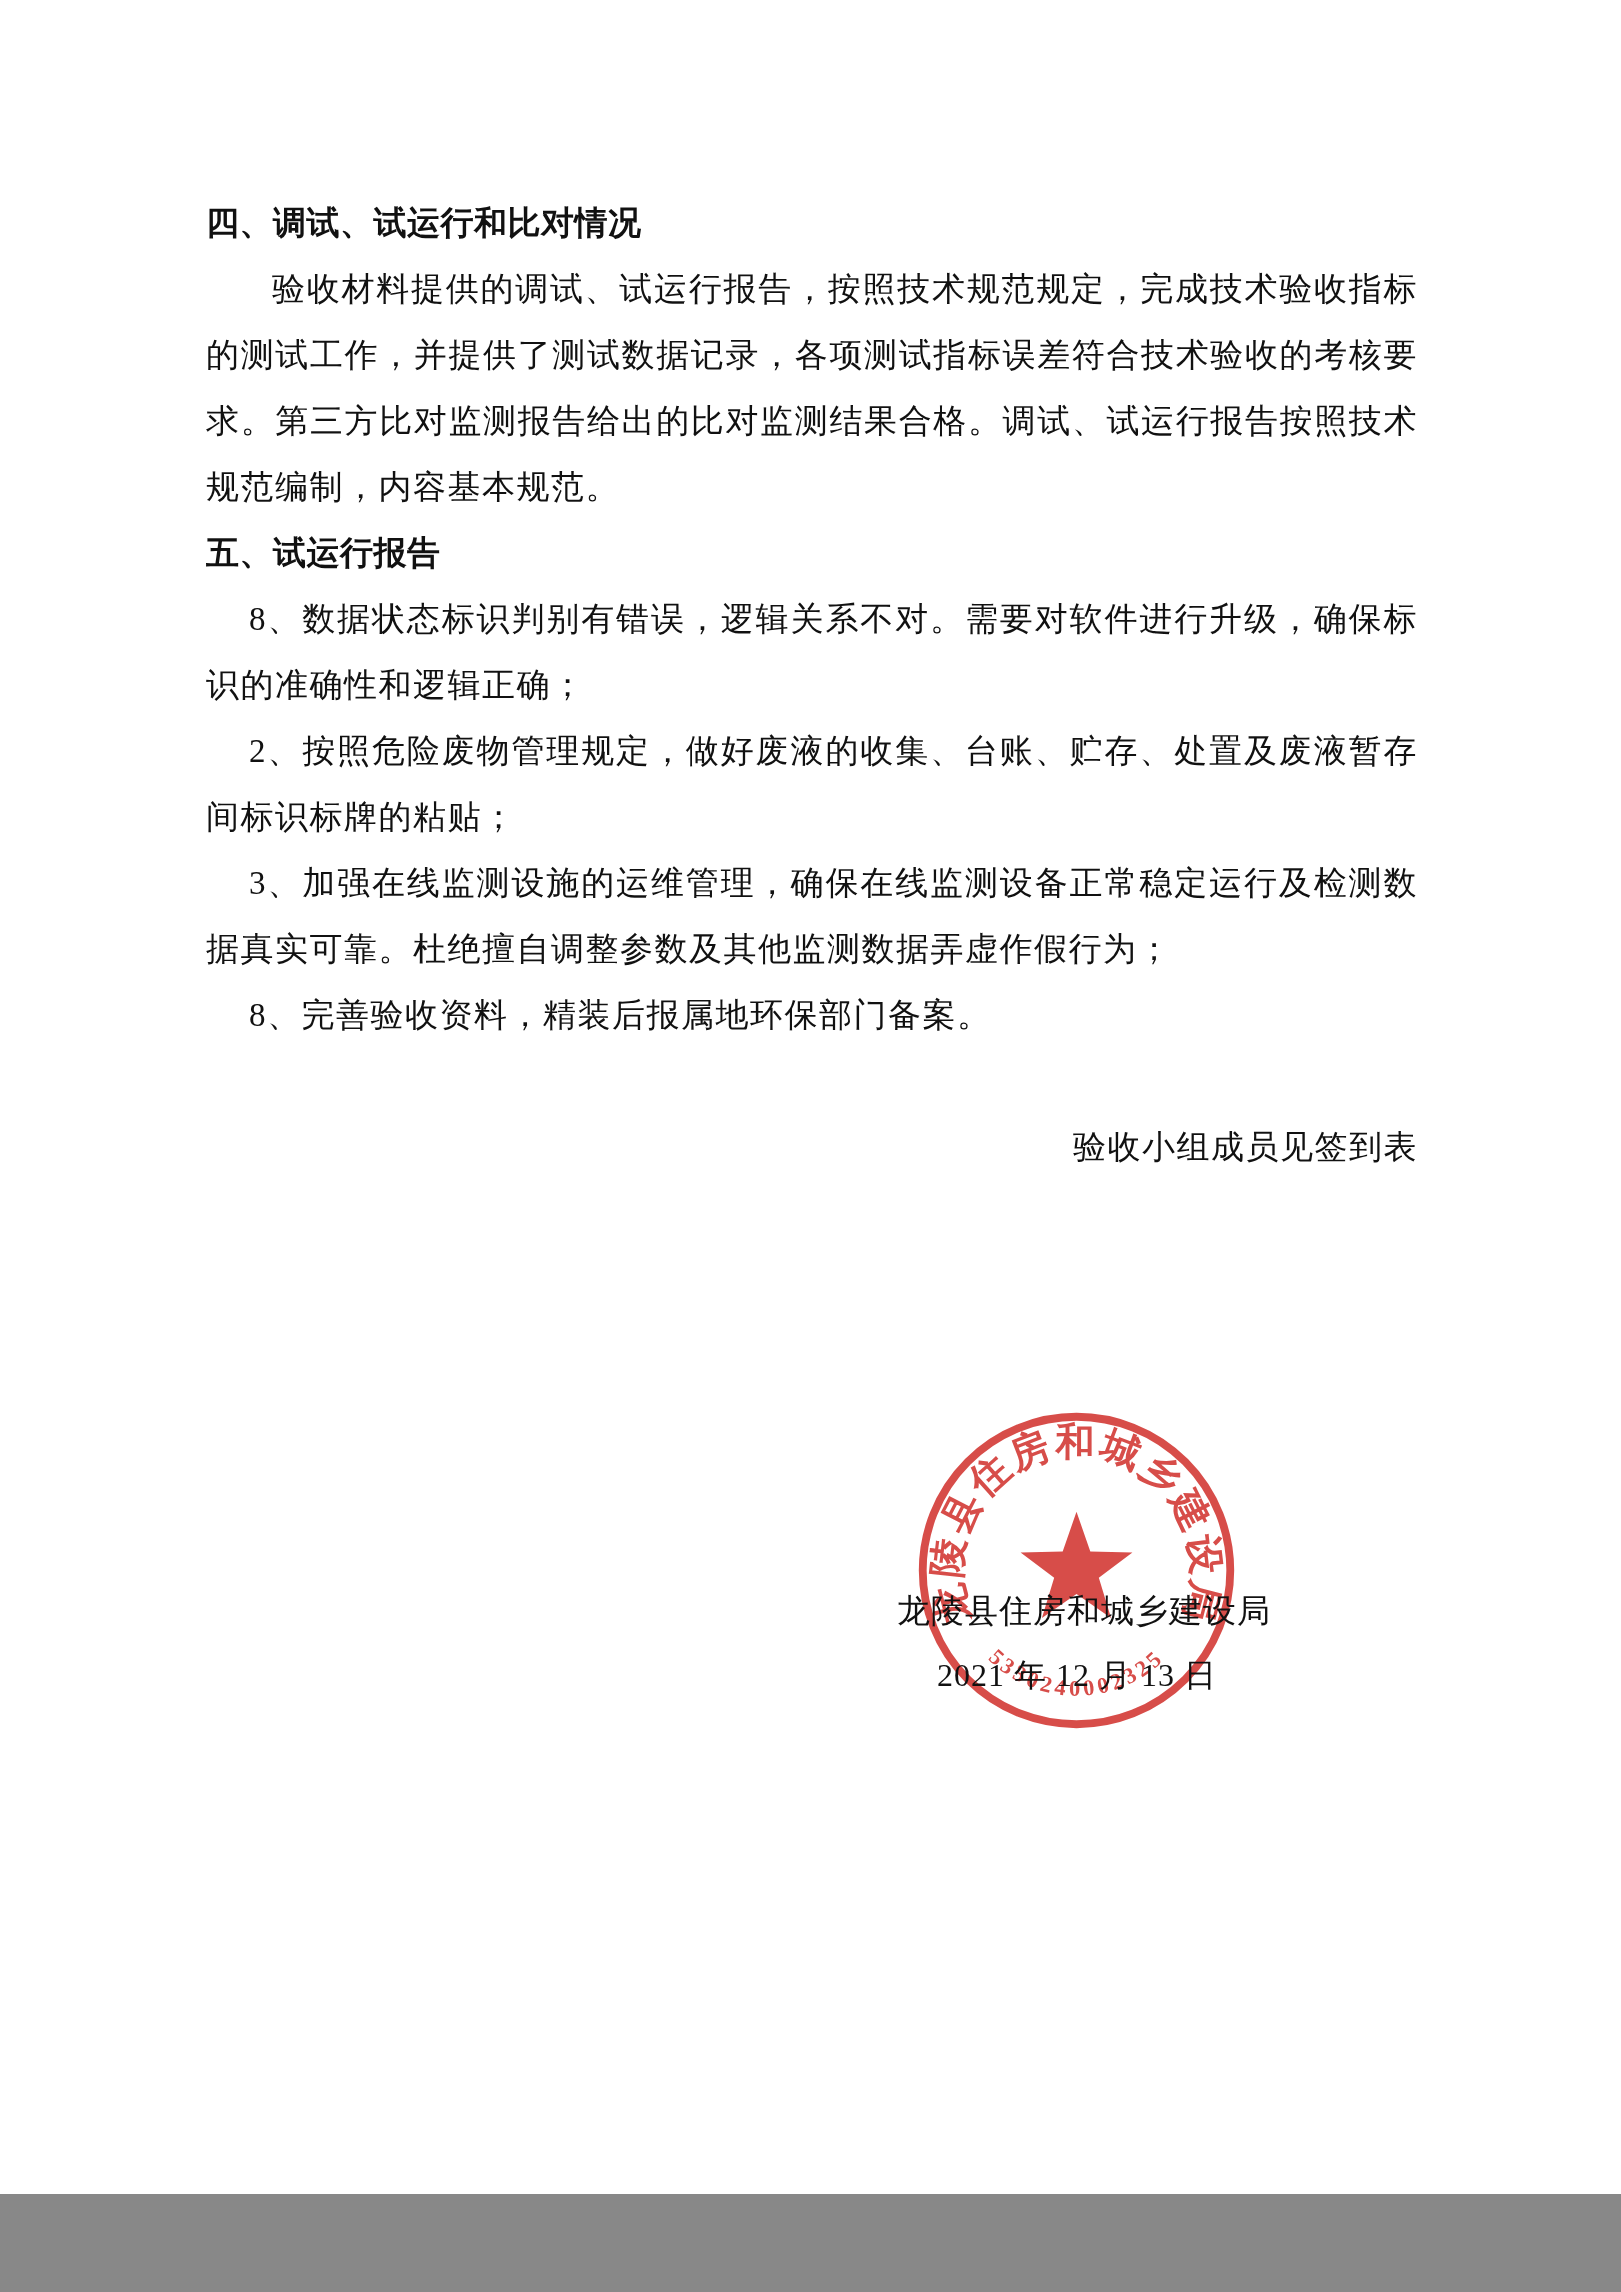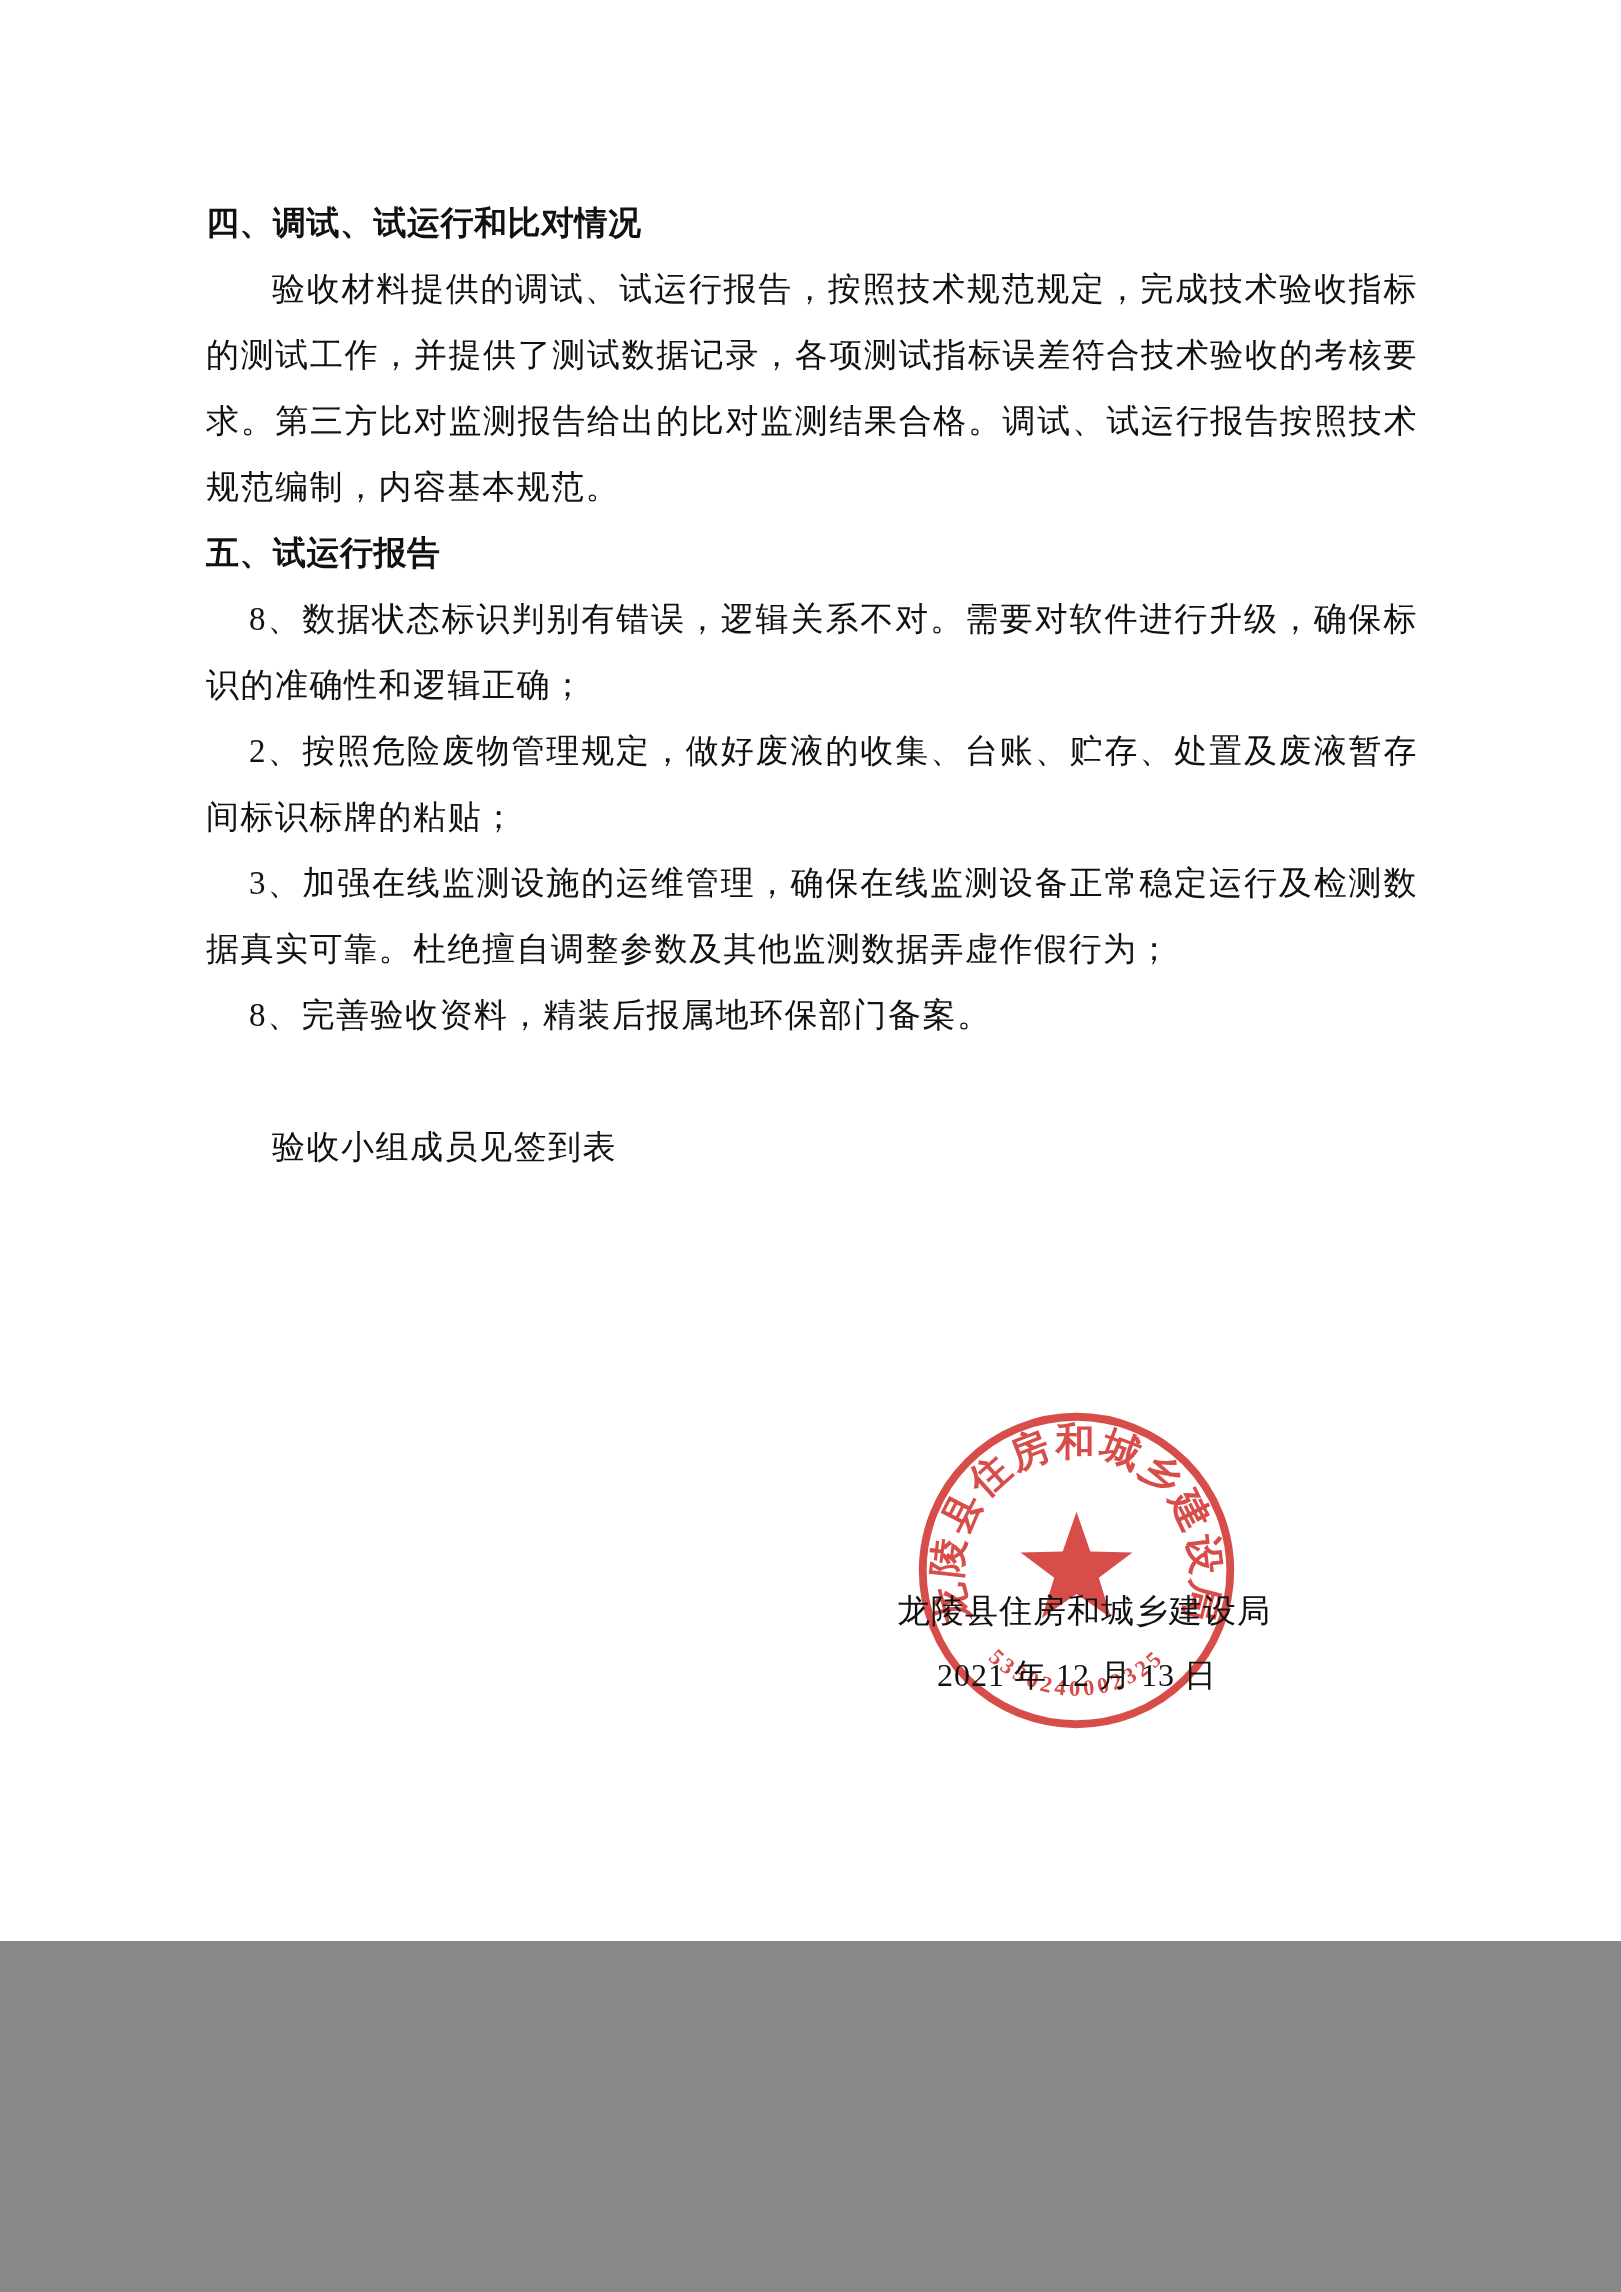--- a/index.html
+++ b/index.html
@@ -1,19 +1,19 @@
 <!DOCTYPE html>
 <html><head>
 <meta charset="utf-8">
 <style>
   html,body { margin:0; padding:0; background:#888; }
   .page {
     position: relative;
     width: 1621px;
-    height: 1941px;
+    height: 2194px;
     margin: 0 auto;
     background: #ffffff;
     color: #111;
     font-family: "Liberation Serif", "DejaVu Serif", serif;
     overflow: hidden;
   }
   .content {
     position: absolute;
     left: 206px;
     top: 190px;
@@ -27,21 +27,21 @@
     font-family: "Liberation Sans", "DejaVu Sans", sans-serif;
     font-weight: bold;
     font-size: 33px;
     letter-spacing: 0.5px;
     margin: 0;
     text-align: left;
   }
   .para { margin: 0; text-indent: 2em; }
   .item { margin: 0; text-indent: 1.3em; }
   .spacer-line { height: 66px; }
-  .note { margin: 0; text-indent: 2em; text-align: left; }
+  .note { margin: 0; text-indent: 2em; text-align: right; }
   .sign-line {
     position: absolute;
     left: 897px;
     top: 1589px;
     font-size: 33px;
     letter-spacing: 1px;
     z-index: 3;
   }
   .date-line {
     position: absolute;

